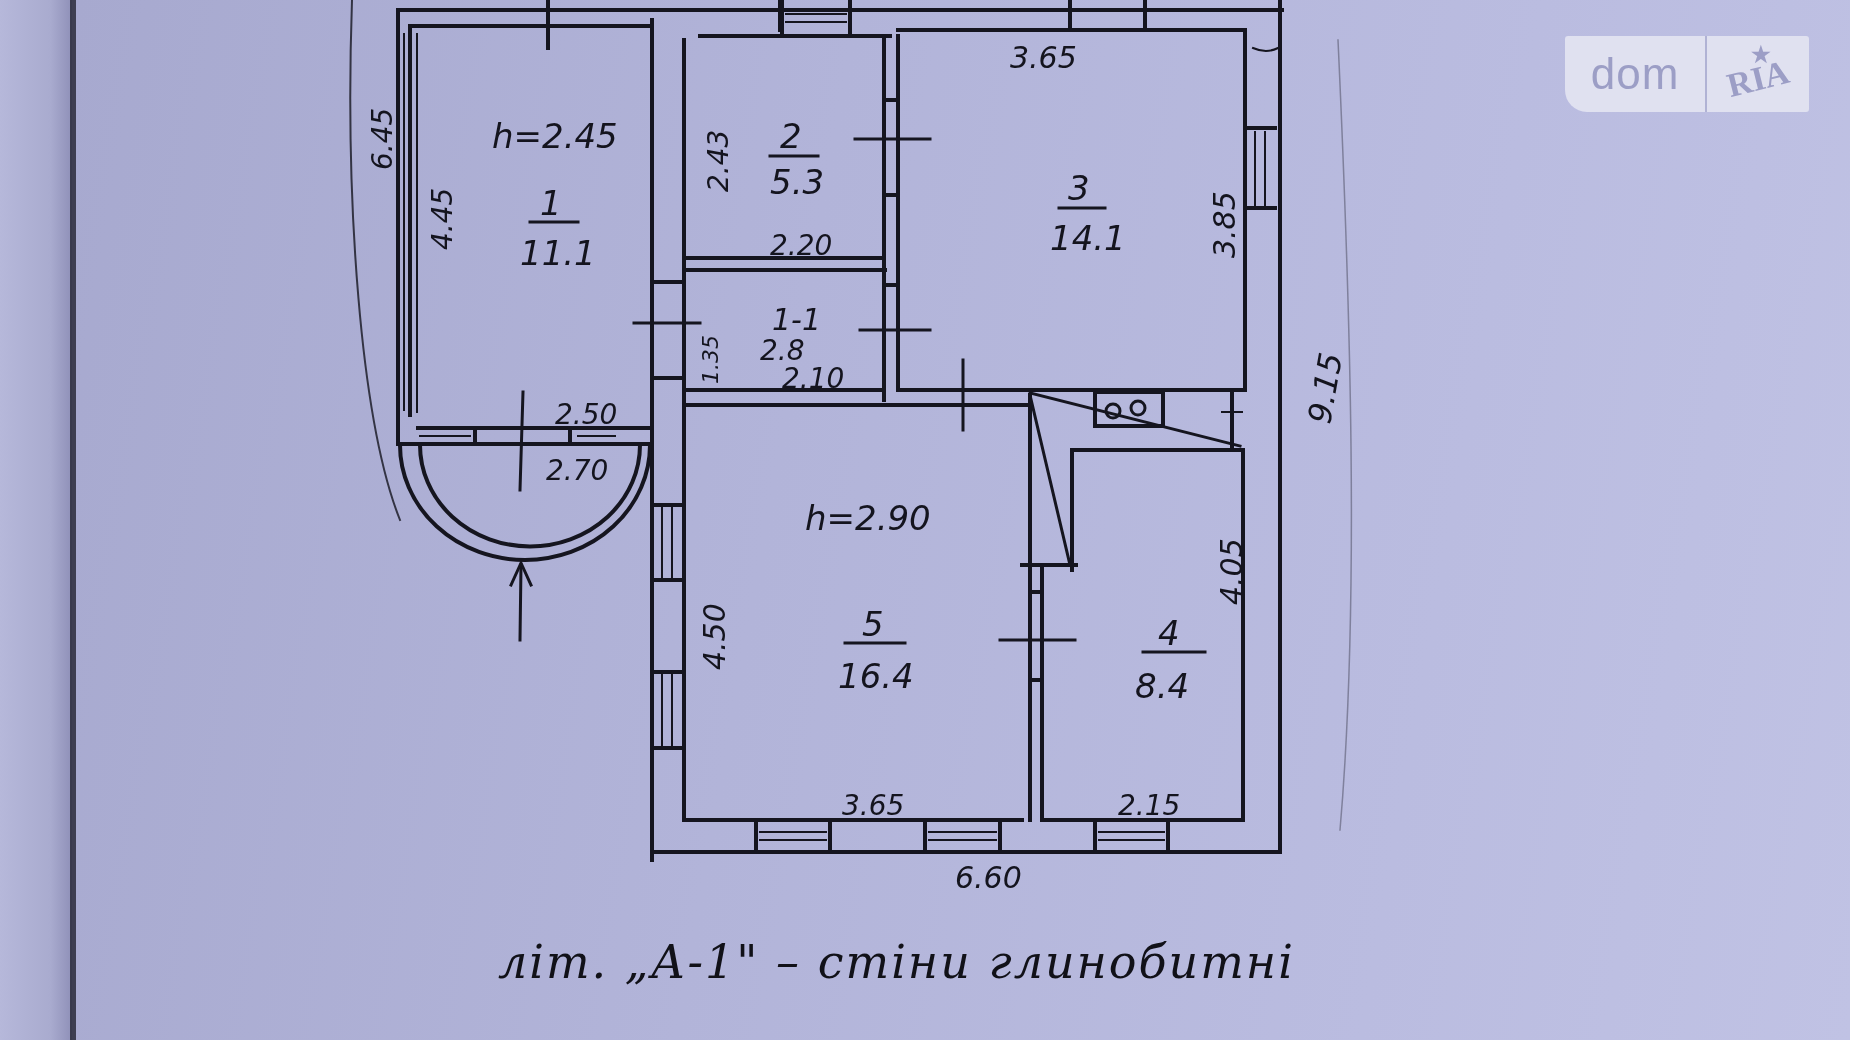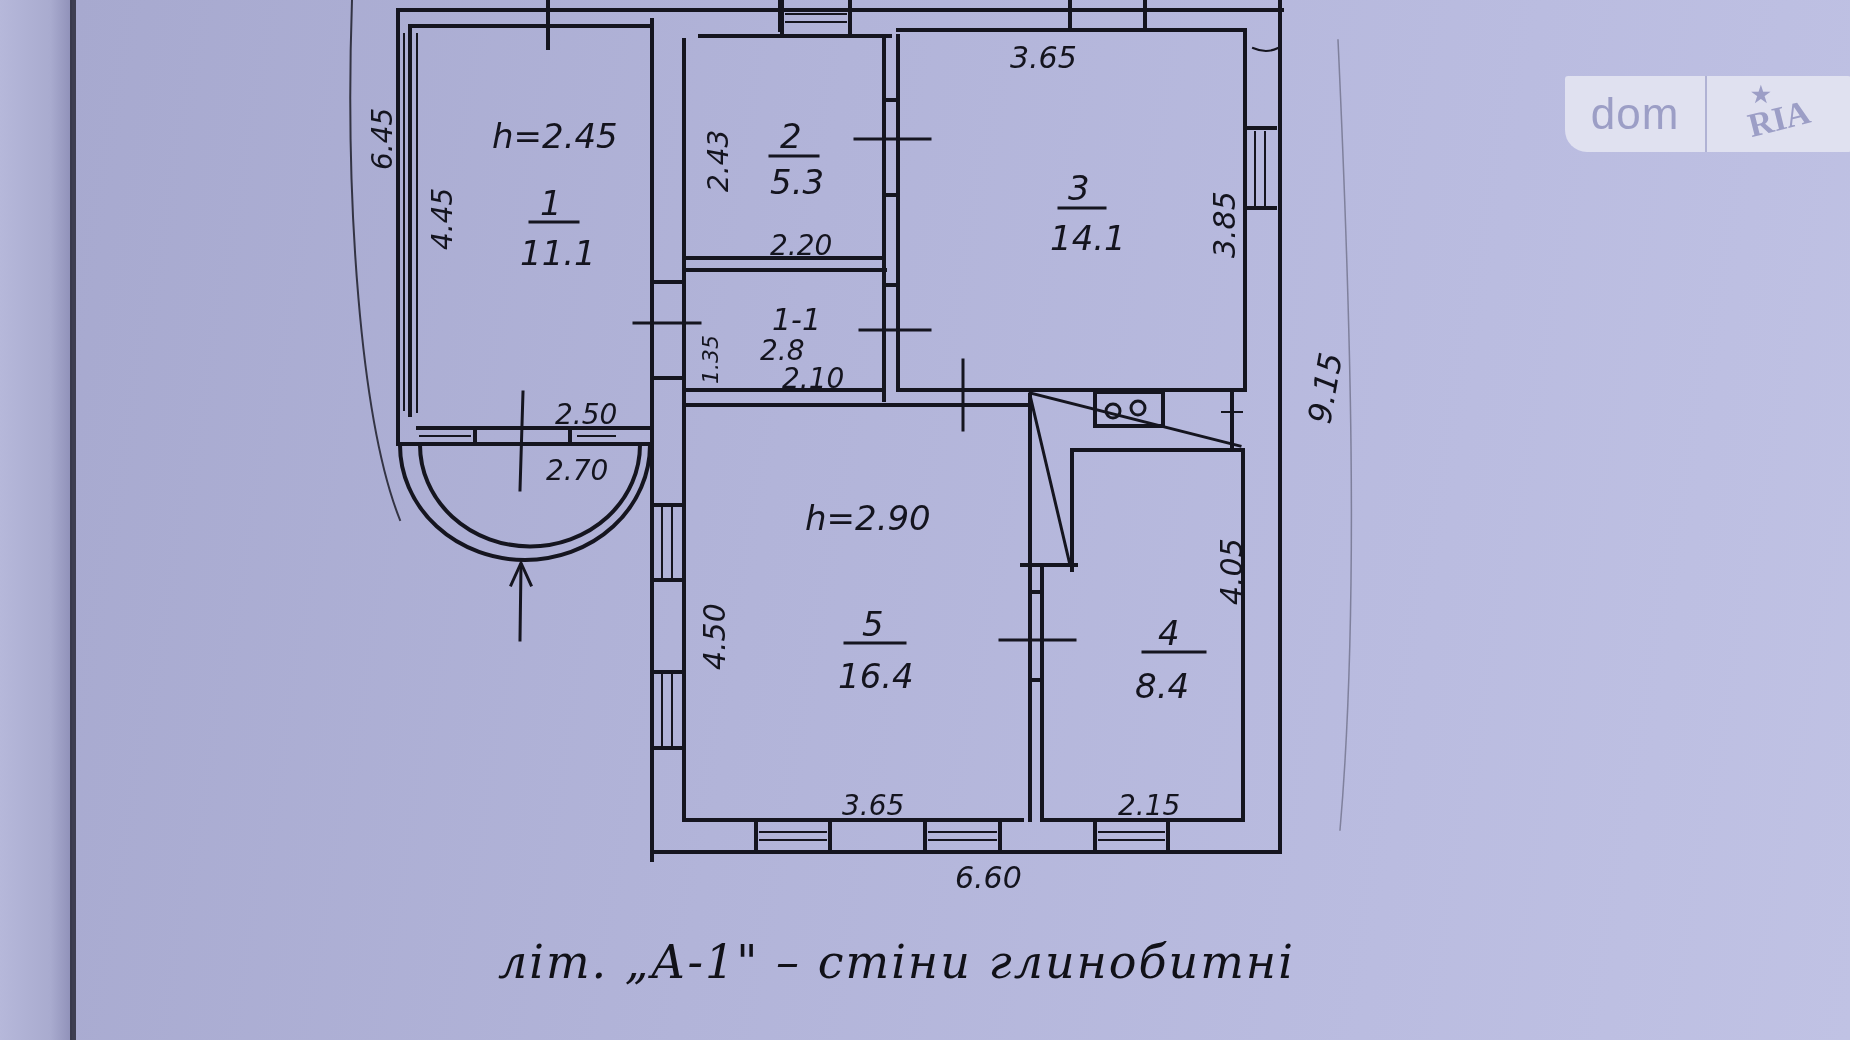--- a/index.html
+++ b/index.html
@@ -19,23 +19,23 @@
   .paper {
     position:absolute; left:76px; top:0; width:1774px; height:1040px;
     background:linear-gradient(100deg,#a7a9cf 0%,#b2b4d9 40%,#babce0 75%,#c0c2e4 100%);
   }
   svg.plan { position:absolute; left:0; top:0; }
   .hand {
     font-family:"DejaVu Sans", sans-serif; font-style:italic;
     fill:#14141e;
   }
   .logo {
-    position:absolute; left:1565px; top:36px; width:286px; height:76px;
+    position:absolute; left:1565px; top:36px; width:244px; height:76px;
     background:#e3e4f2; border-radius:3px 3px 3px 22px;
-    display:flex; align-items:stretch; opacity:.93;margin-top:40px;
+    display:flex; align-items:stretch; opacity:.93;
   }
   .logo .dom {
     width:140px; display:flex; align-items:center; justify-content:center;
     color:#9a9cc4; font-size:44px; font-family:"Liberation Sans", sans-serif;
     border-right:2px solid #b0b2d4; letter-spacing:1px;
   }
   .logo .ria {
     flex:1; display:flex; align-items:center; justify-content:center; position:relative;
     color:#9a9cc4; font-family:"Liberation Serif", serif; font-weight:bold; font-size:34px;
   }

